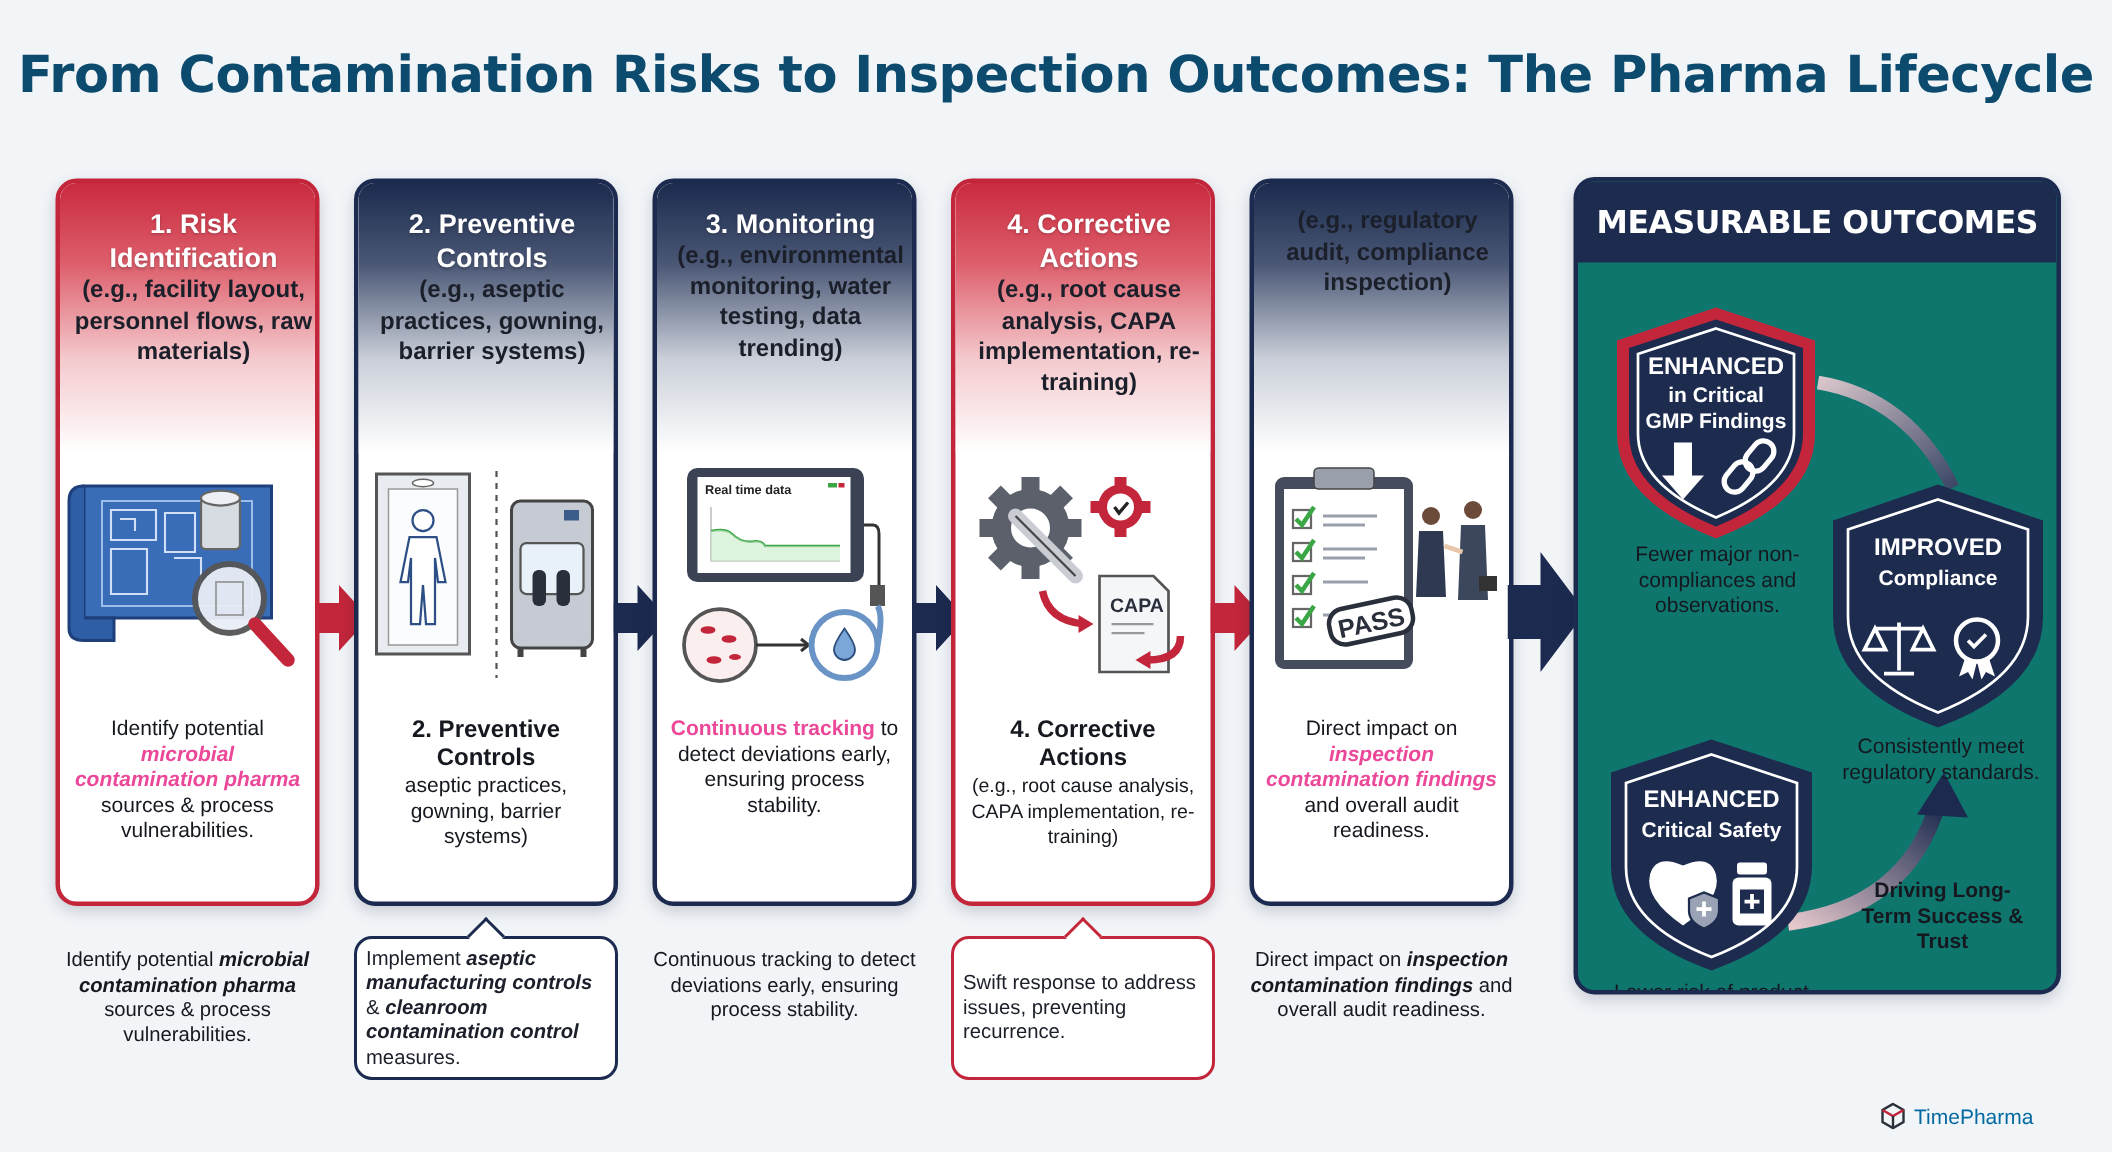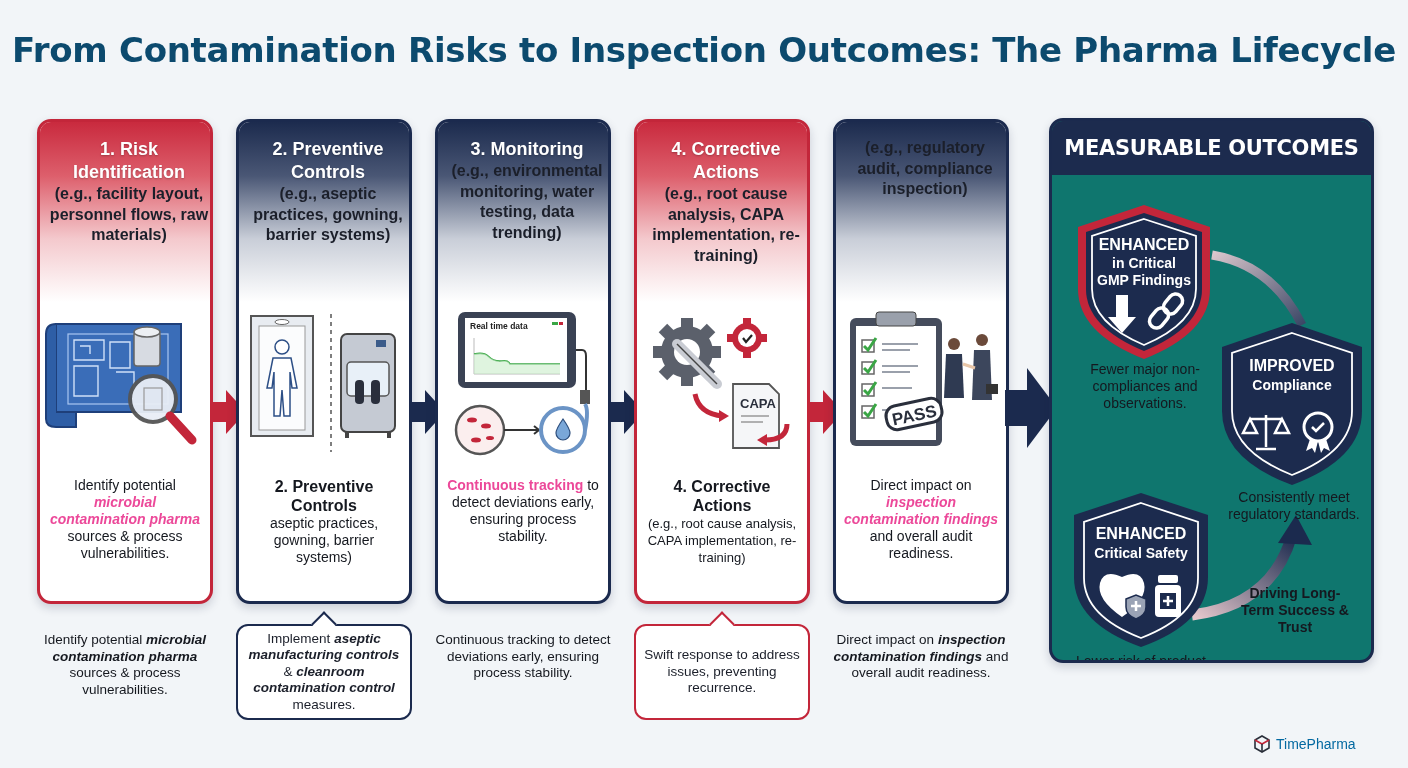--- a/index.html
+++ b/index.html
@@ -45,21 +45,21 @@
   .arrow {
     position: absolute; width: 36px; height: 44px;
   }
   .below {
     position: absolute; top: 632px; width: 176px; text-align: center;
     font-size: 13.5px; line-height: 16.5px; color: #15181f;
   }
   .callout {
     position: absolute; top: 624px; width: 176px; height: 96px;
     border: 2.5px solid; border-radius: 12px; background: #fff;
-    text-align: center; font-size: 13.5px; line-height: 16.5px;
+    text-align: left; font-size: 13.5px; line-height: 16.5px;
     padding: 8px 6px; display: flex; flex-direction: column; justify-content: center;
   }
   .callout.navy { border-color: #1b2a4e; }
   .callout.red { border-color: #c3263a; }
   .callout .tip {
     position: absolute; top: -11px; left: 50%; width: 18px; height: 18px;
     margin-left: -9px; background: #fff; transform: rotate(45deg);
     border-left: 2.5px solid; border-top: 2.5px solid;
   }
   .callout.navy .tip { border-color: #1b2a4e; }

